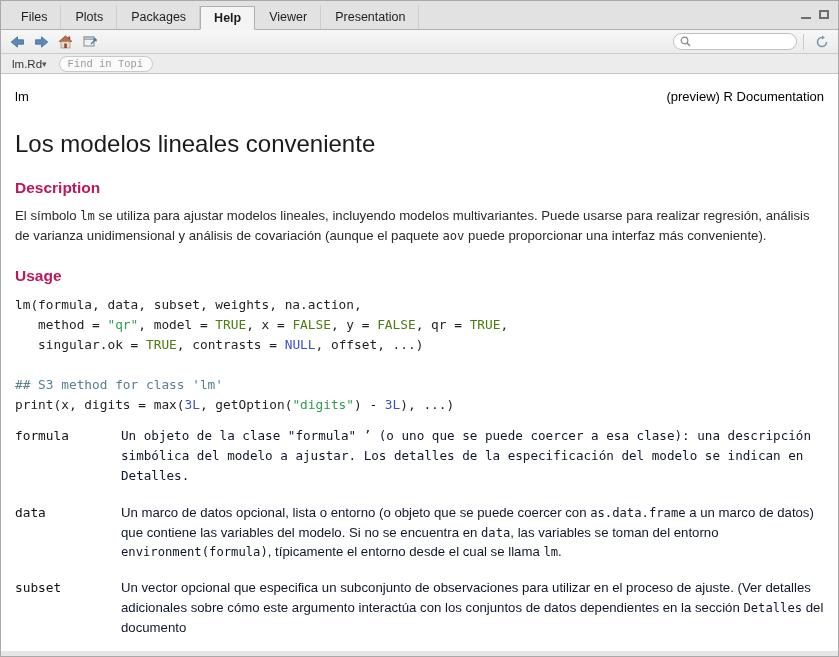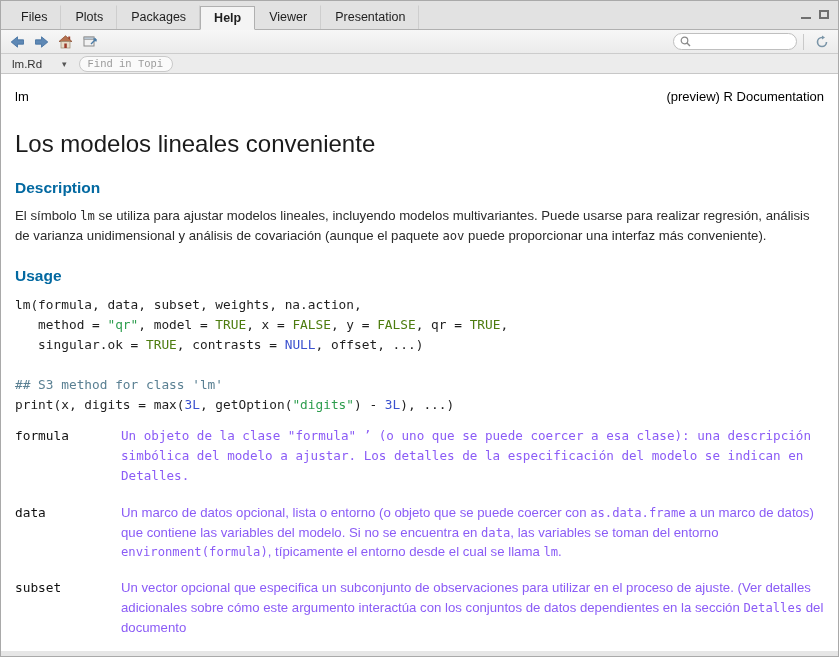--- a/index.html
+++ b/index.html
@@ -77,21 +77,21 @@
 
   
   .topicbar {
     height: 20px; flex: 0 0 20px;
     background: #ececec;
     border-bottom: 1px solid #c7c7c7;
     display: flex; align-items: center;
     padding: 0 11px; gap: 12px;
   }
   .topic-selector {
-    display: flex; align-items: center; gap: 20px;
+    display: flex; align-items: center; gap: 0;
     font-size: 11.5px; color: #333; cursor: default;
   }
   .caret { font-size: 9px; color: #555; }
   .find-input {
     width: 94px; height: 16px;
     border: 1px solid #c9c9c9; border-radius: 8px;
     background: #fafafa;
     font-size: 10.5px; color: #444;
     padding: 0 8px; outline: none;
     font-family: Liberation Mono, monospace;
@@ -108,21 +108,21 @@
   .doc-header {
     display: flex; justify-content: space-between;
     font-size: 13px; color: #000;
     margin-top: 15px;
   }
   .doc-title {
     font-size: 24px; font-weight: 500; color: #1b1b1b;
     margin: 26px 0 4px 0;
   }
   .section-heading {
-    font-size: 15.5px; font-weight: 700; color: #0369a1;
+    font-size: 15.5px; font-weight: 700; color: #be185d;
     margin: 21px 0 9px 0;
   }
   .body-text {
     font-size: 13.2px; color: #2b2b2b; line-height: 1.5;
   }
   .seg-code, code {
     font-family: "DejaVu Sans Mono", "Liberation Mono", monospace;
     font-size: 12.2px;
   }
 
@@ -138,21 +138,21 @@
   .seg-num   { color: #3a50ce; }
   .seg-com   { color: #5a8093; }
 
   .args-list { margin-top: 10px; }
   .arg-row { display: flex; margin-bottom: 16px; }
   .arg-term {
     flex: 0 0 106px; width: 106px;
     font-family: "DejaVu Sans Mono", "Liberation Mono", monospace;
     font-size: 12.8px; color: #111; padding-top: 2px;
   }
-  .arg-desc { flex: 1; font-size: 13.2px; line-height: 1.5; color: #8b5cf6; }
+  .arg-desc { flex: 1; font-size: 13.2px; line-height: 1.5; color: #0f172a; }
   .arg-desc.mono {
     font-family: "DejaVu Sans Mono", "Liberation Mono", monospace;
     font-size: 12.6px; line-height: 1.62;
   }
 
   
   .tbtn svg, .search-icon svg { display: block; }
 </style>
 </head>
 <body>

